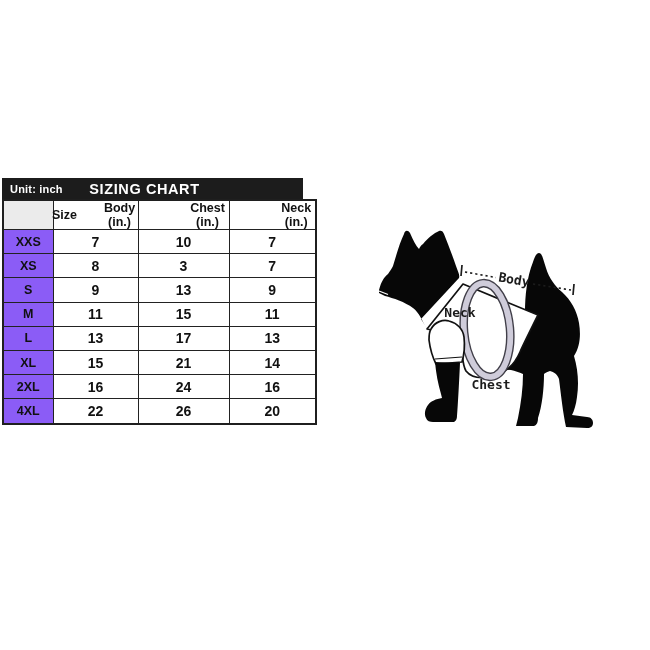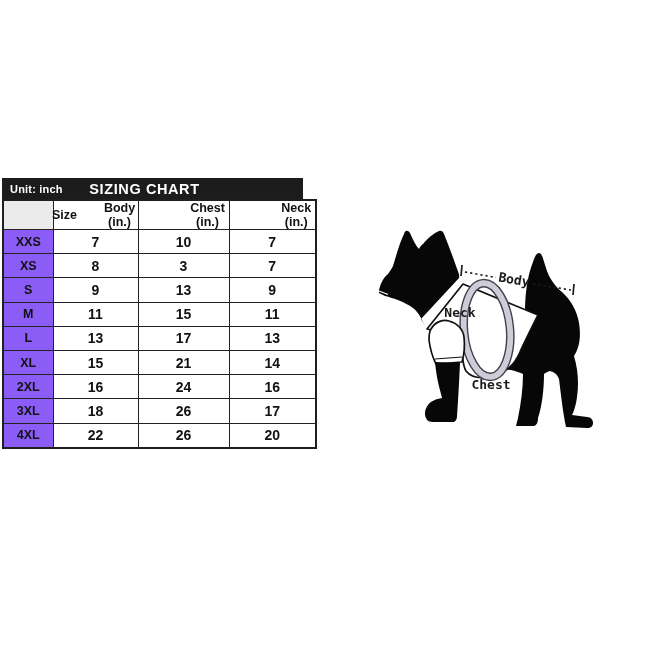--- a/index.html
+++ b/index.html
@@ -96,26 +96,20 @@
         <td class="size-col">XL</td>
         <td>15</td>
         <td>21</td>
         <td>14</td>
       </tr>
       <tr>
         <td class="size-col">2XL</td>
         <td>16</td>
         <td>24</td>
         <td>16</td>
-      </tr>
-      <tr>
-        <td class="size-col">3XL</td>
-        <td>18</td>
-        <td>26</td>
-        <td>17</td>
       </tr>
       <tr>
         <td class="size-col">4XL</td>
         <td>22</td>
         <td>26</td>
         <td>20</td>
       </tr>
     </tbody>
   </table>
 </div>

